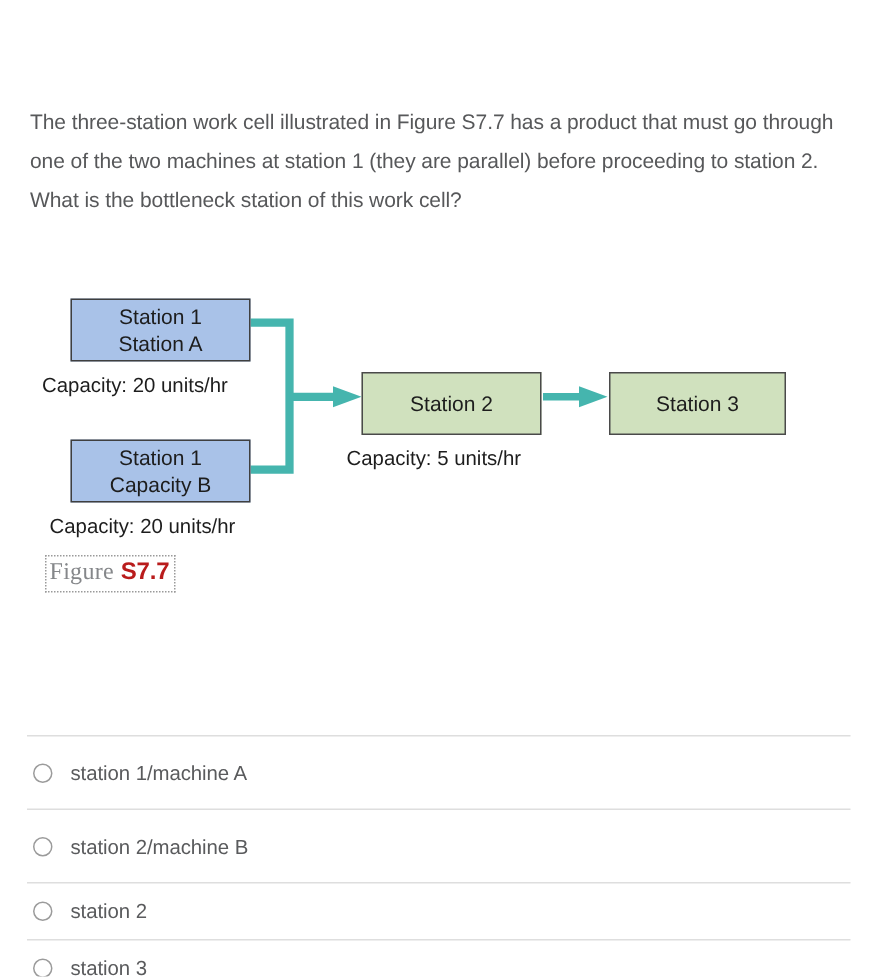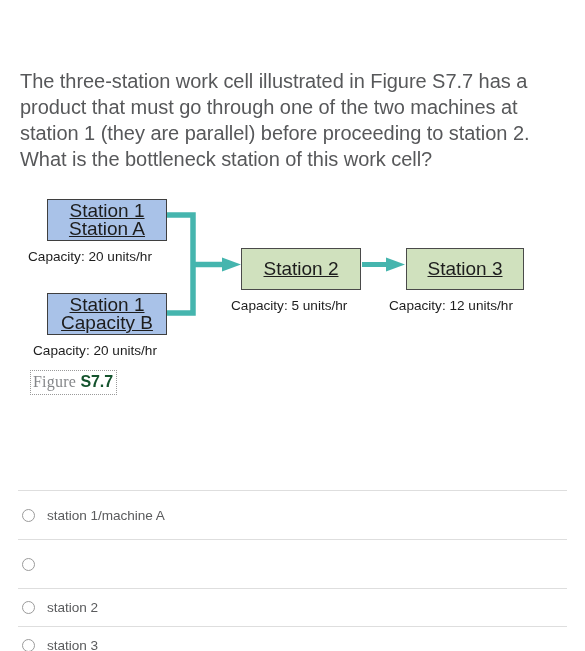--- a/index.html
+++ b/index.html
@@ -16,48 +16,47 @@
     color: #4a4a4a;
     overflow: hidden;
   }
 
   
   .question-stem {
     position: absolute;
     left: 20px;
     top: 68px;
     width: 540px;
-    font-size: 20px;
+    font-size: 14px;
     line-height: 26px;
     color: #57585a;
     letter-spacing: -0.05px;
   }
 
   
   .figure-block {
     position: absolute;
     left: 0;
     top: 180px;
     width: 585px;
     height: 225px;
   }
 
   .node-box {
     position: absolute;
     border: 1.6px solid #3f3f3f;
     font-family: "Liberation Sans", sans-serif;
-    font-size: 19px;
+    font-size: 14px;
     color: #1d1d1d;
     display: flex;
     flex-direction: column;
     align-items: center;
     justify-content: center;
     line-height: 18px;
     text-align: center;
-    text-decoration: underline;
   }
   .node-blue { background: #a9c2e8; }
   .node-green { background: #d0e1be; border-color: #4a4a4a; }
 
   .box-m-a { left: 47px;  top: 19px;  width: 120px; height: 42px; }
   .box-m-b { left: 47px;  top: 113px; width: 120px; height: 42px; }
   .box-s-2 { left: 241px; top: 68px;  width: 120px; height: 42px; }
   .box-s-3 { left: 406px; top: 68px;  width: 118px; height: 42px; }
 
   .cap-label {
@@ -92,21 +91,21 @@
     line-height: 20px;
     white-space: nowrap;
     background: #fff;
   }
   .figure-caption .fc-word {
     color: #85878a;
     font-family: Liberation Serif, serif;
     letter-spacing: 0.2px;
   }
   .figure-caption .fc-num {
-    color: #14532d;
+    color: #b91c1c;
     font-weight: bold;
     font-family: "Liberation Sans", sans-serif;
     letter-spacing: -0.1px;
   }
 
   
   .options {
     position: absolute;
     left: 18px;
     top: 461px;
@@ -167,37 +166,37 @@
   <div class="cap-label cap-b">Capacity: 20 units/hr</div>
 
   <div class="node-box node-green box-s-2">
     <span>Station 2</span>
   </div>
   <div class="cap-label cap-2">Capacity: 5 units/hr</div>
 
   <div class="node-box node-green box-s-3">
     <span>Station 3</span>
   </div>
-  <div class="cap-label cap-3">Capacity: 12 units/hr</div>
 </div>
 
 <div class="figure-caption">
   <span class="fc-word">Figure</span>
   <span class="fc-num">S7.7</span>
 </div>
 
 <div class="options">
 
   <div class="option-row tall">
     <span class="radio"></span>
     <span class="option-label">station 1/machine A</span>
   </div>
 
   <div class="option-row tall">
     <span class="radio"></span>
+    <span class="option-label">station 2/machine B</span>
   </div>
 
   <div class="option-row short">
     <span class="radio"></span>
     <span class="option-label">station 2</span>
   </div>
 
   <div class="option-row short">
     <span class="radio"></span>
     <span class="option-label">station 3</span>

